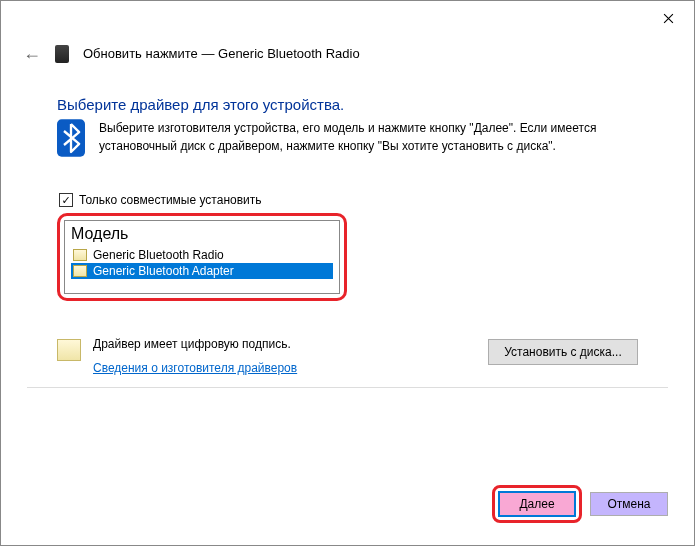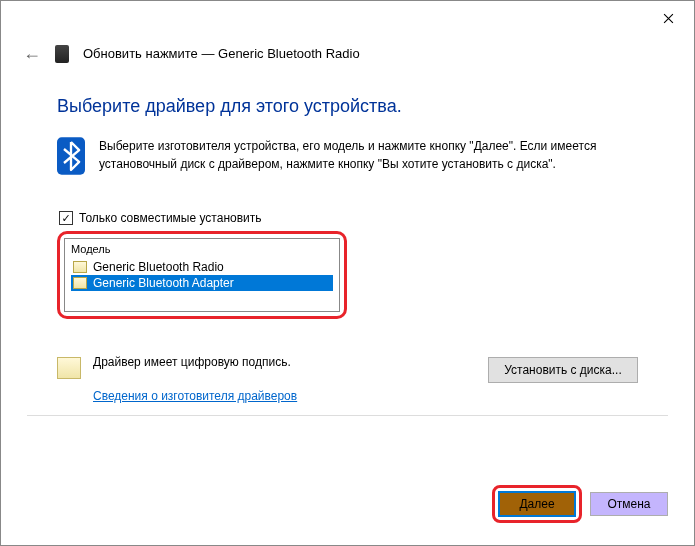--- a/index.html
+++ b/index.html
@@ -47,22 +47,22 @@
     }
     .header-title {
       font-size: 13px;
       color: #000;
     }
     .content {
       padding: 24px 56px 0 56px;
     }
     .heading {
       color: #003399;
-      font-size: 18px;
-      margin-bottom: 20px;
+      font-size: 15px;
+      margin-bottom: 6px;
     }
     .info-row {
       display: flex;
       gap: 14px;
       margin-bottom: 36px;
     }
     .bt-icon {
       width: 28px;
       height: 38px;
       flex-shrink: 0;
@@ -96,21 +96,21 @@
       margin-bottom: 20px;
       width: 290px;
     }
     .listbox {
       border: 1px solid #888;
       background: #fff;
       padding: 2px 6px 6px 6px;
       min-height: 74px;
     }
     .listbox-header {
-      font-size: 11px;
+      font-size: 16px;
       padding: 2px 0;
       margin-bottom: 2px;
     }
     .list-item {
       display: flex;
       align-items: center;
       gap: 6px;
       padding: 1px 2px;
       font-size: 12px;
       cursor: pointer;
@@ -139,21 +139,21 @@
       border: 1px solid #c8b868;
       background: linear-gradient(#fff8d8, #f0e5a8);
       flex-shrink: 0;
       margin-top: 2px;
     }
     .sig-text {
       flex: 1;
     }
     .sig-title {
       font-size: 12px;
-      margin-bottom: 20px;
+      margin-bottom: 10px;
     }
     .sig-link {
       color: #0066cc;
       text-decoration: underline;
       font-size: 12px;
       cursor: pointer;
     }
     .install-btn {
       margin-left: auto;
       background: #e1e1e1;
@@ -184,21 +184,21 @@
     .btn {
       background: #c4b5fd;
       border: 1px solid #adadad;
       padding: 4px 0;
       font-size: 12px;
       cursor: pointer;
       min-width: 78px;
     }
     .btn.primary {
       border: 2px solid #0078d7;
-      background: #a16207;
+      background: #f9a8d4;
     }
   </style>
 </head>
 <body>
 
 <div class="titlebar">
   <div class="close-btn">
     <svg viewBox="0 0 10 10">
         <path d="M1 1 L9 9 M9 1 L1 9" stroke="#000" stroke-width="1" fill="none"></path>
       </svg>

